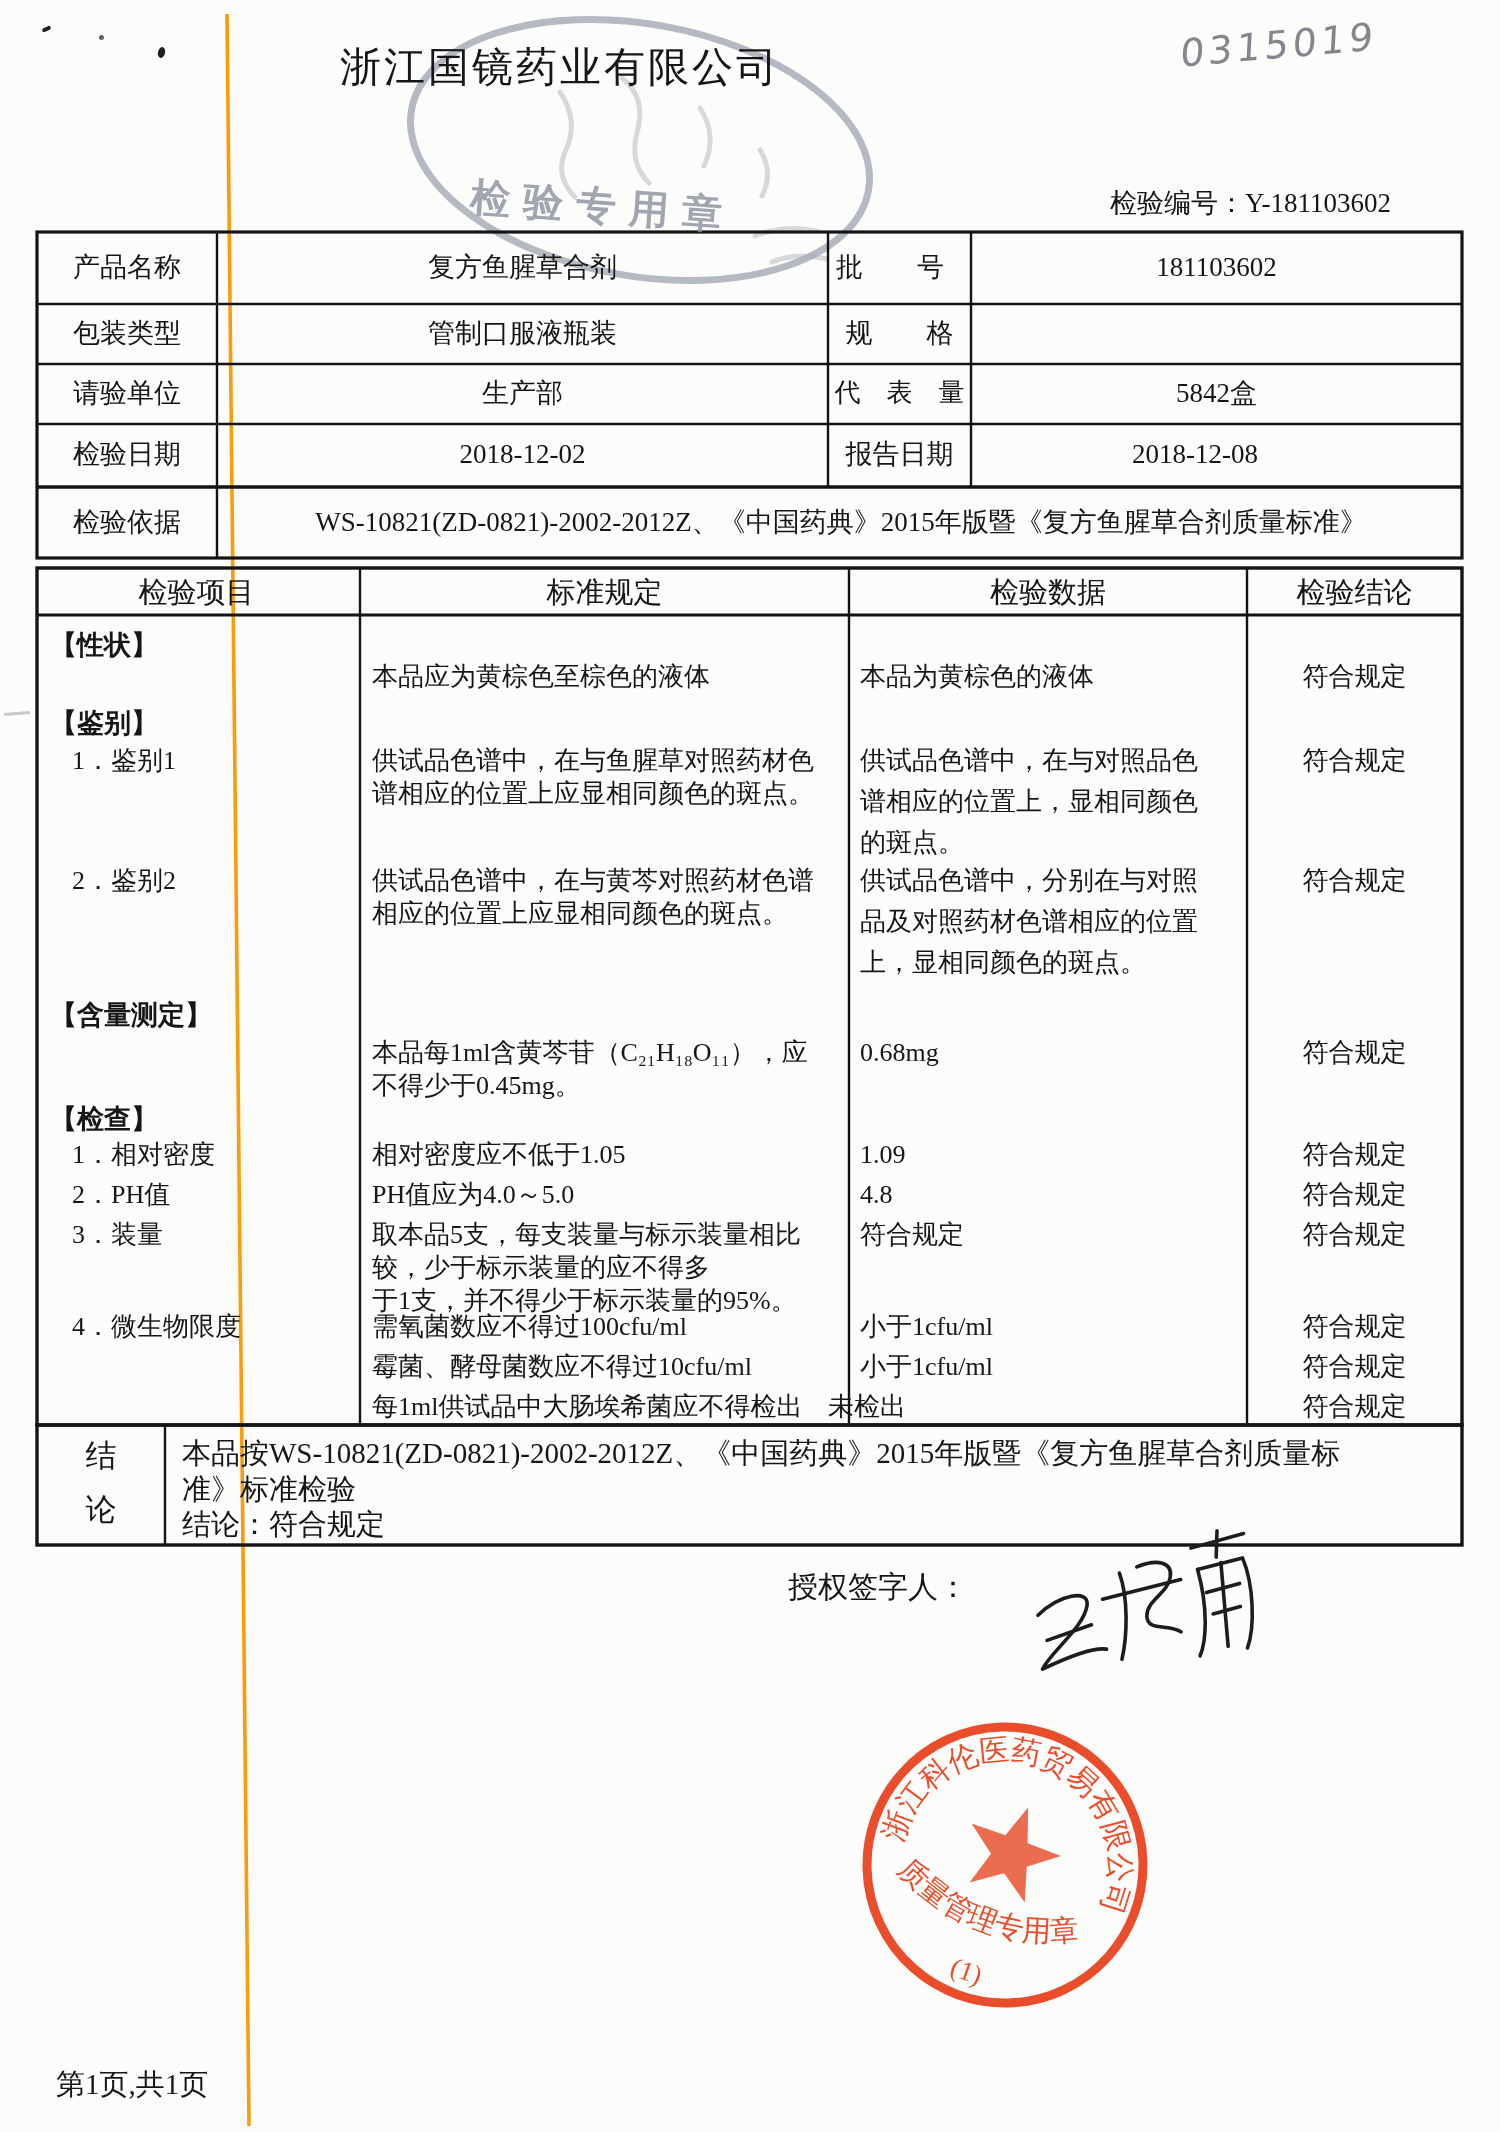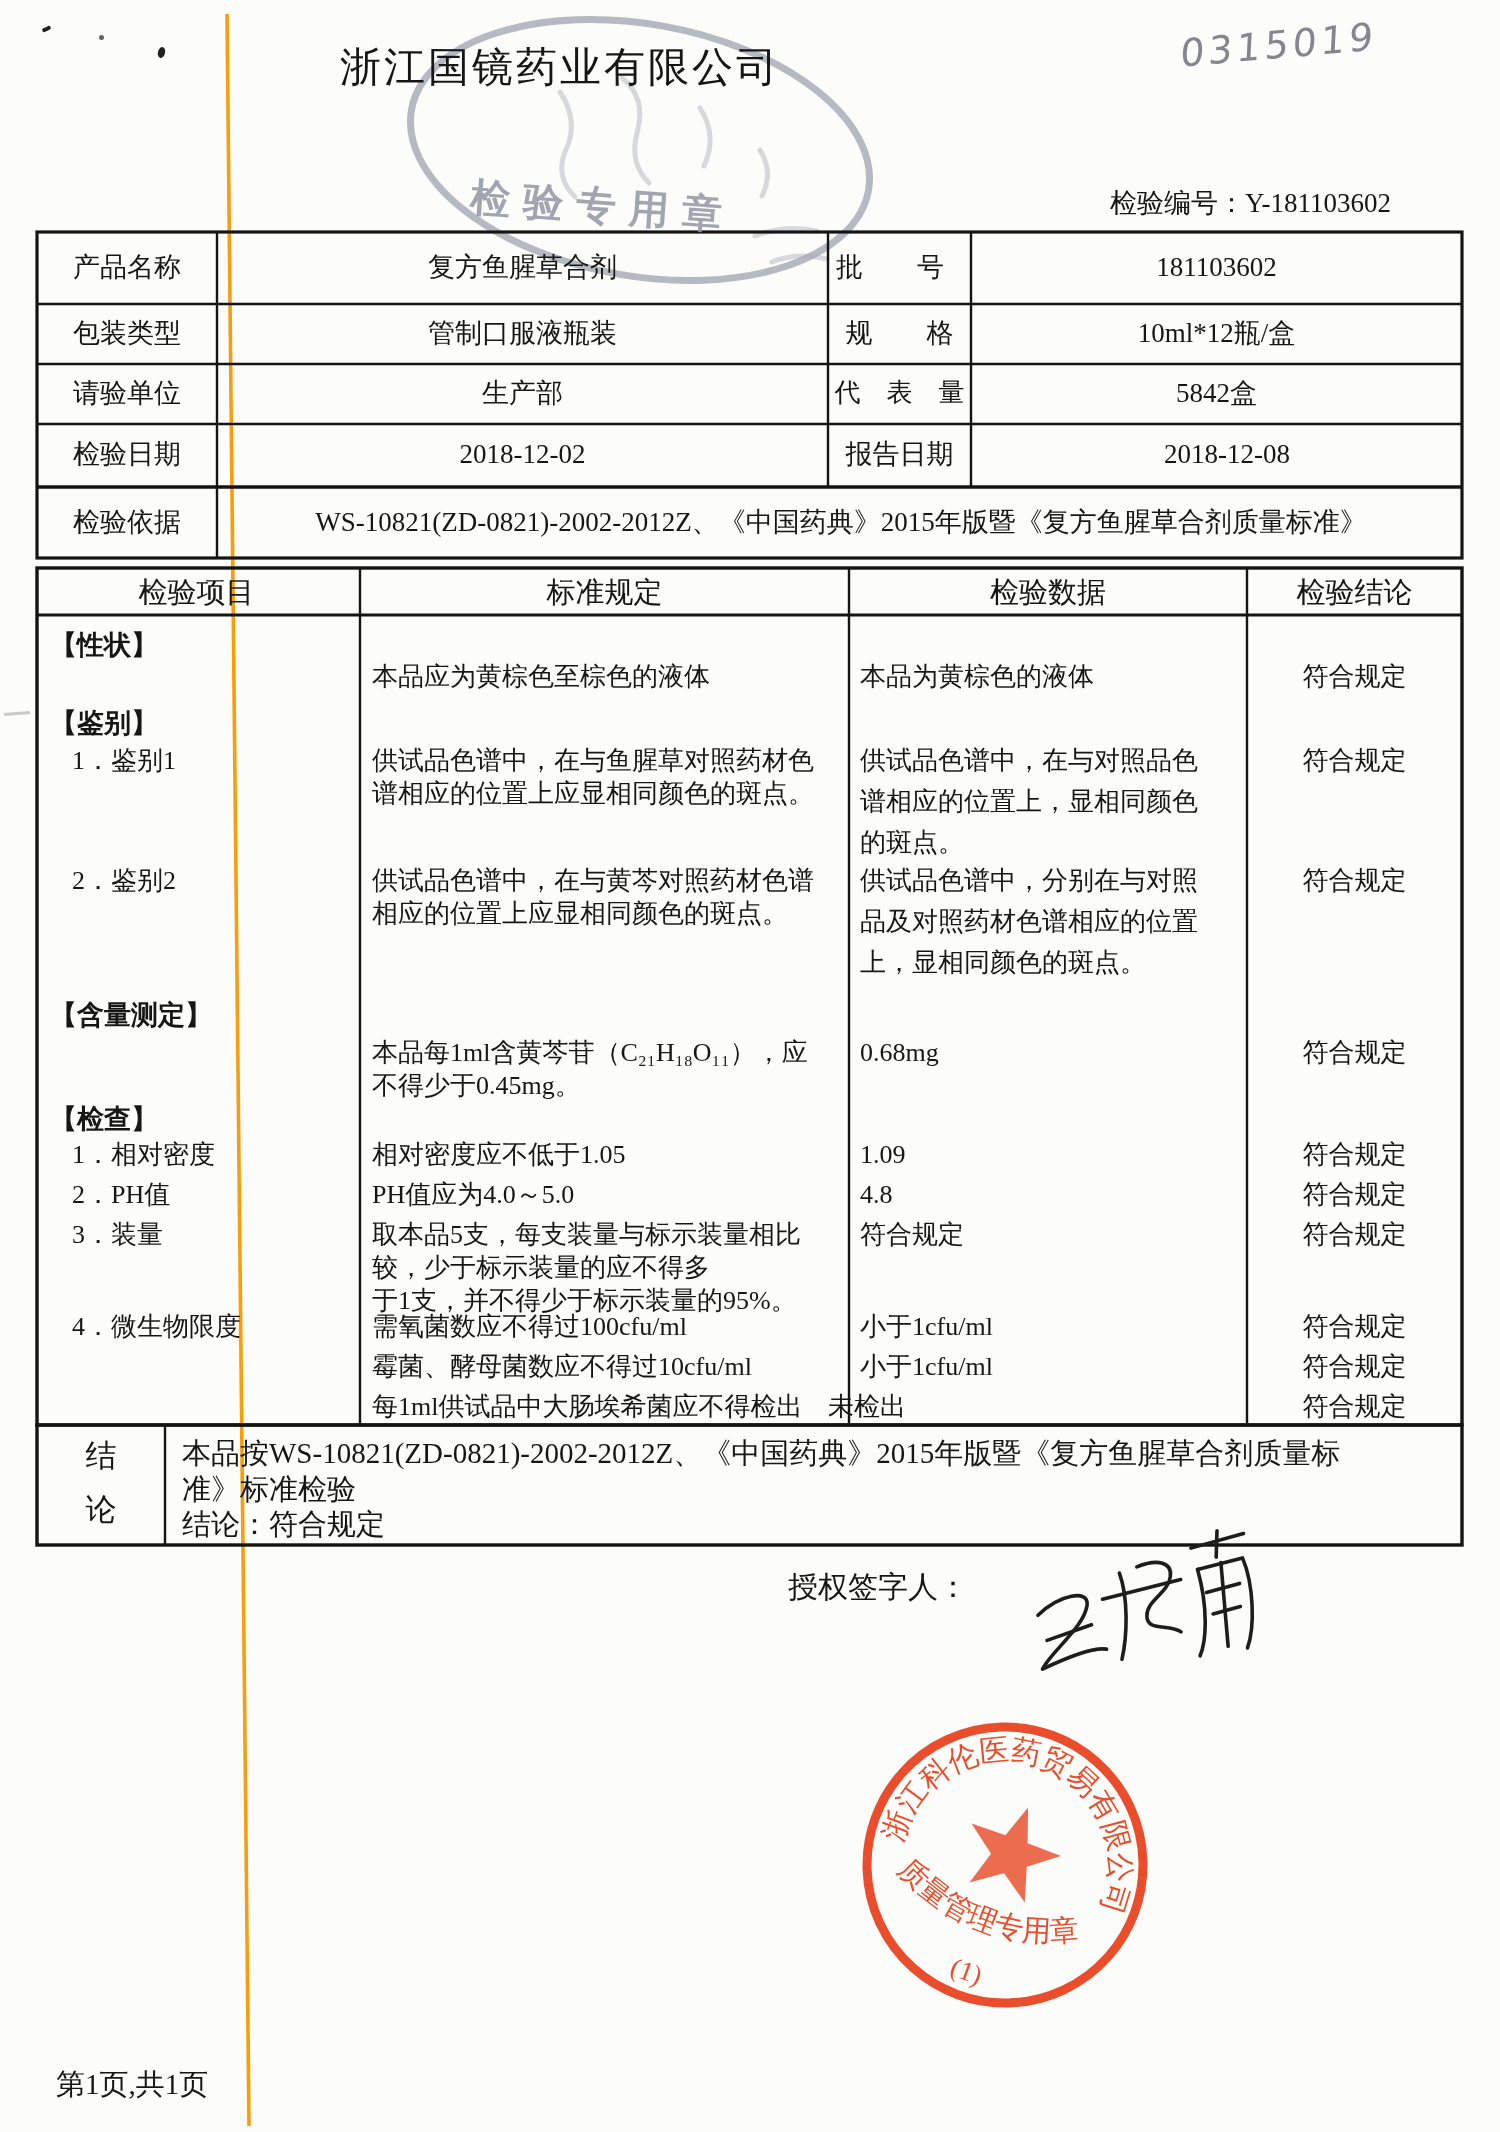--- a/index.html
+++ b/index.html
@@ -110,31 +110,30 @@
   <div class="t ovaltext" style="left:470px;top:184px;font-size:40px;">检验专用章</div>
 
   <div class="t c" style="left:37px;top:252px;width:180px;font-size:27px;">产品名称</div>
   <div class="t c" style="left:217px;top:252px;width:611px;font-size:27px;">复方鱼腥草合剂</div>
   <div class="t c" style="left:828px;top:252px;width:124px;font-size:27px;">批　　号</div>
   <div class="t c" style="left:971px;top:252px;width:491px;font-size:27px;">181103602</div>
 
   <div class="t c" style="left:37px;top:318px;width:180px;font-size:27px;">包装类型</div>
   <div class="t c" style="left:217px;top:318px;width:611px;font-size:27px;">管制口服液瓶装</div>
   <div class="t c" style="left:828px;top:318px;width:143px;font-size:27px;">规　　格</div>
-  <div class="t c" style="left:971px;top:318px;width:491px;font-size:27px;">10ml*12瓶/盒</div>
 
   <div class="t c" style="left:37px;top:378px;width:180px;font-size:27px;">请验单位</div>
   <div class="t c" style="left:217px;top:378px;width:611px;font-size:27px;">生产部</div>
   <div class="t c" style="left:828px;top:378px;width:143px;font-size:26px;">代　表　量</div>
   <div class="t c" style="left:971px;top:378px;width:491px;font-size:27px;">5842盒</div>
 
   <div class="t c" style="left:37px;top:439px;width:180px;font-size:27px;">检验日期</div>
   <div class="t c" style="left:217px;top:439px;width:611px;font-size:27px;">2018-12-02</div>
   <div class="t c" style="left:828px;top:439px;width:143px;font-size:27px;">报告日期</div>
-  <div class="t c" style="left:972px;top:439px;width:510px;font-size:27px;">2018-12-08</div>
+  <div class="t c" style="left:940px;top:439px;width:510px;font-size:27px;">2018-12-08</div>
 
   <div class="t c" style="left:37px;top:507px;width:180px;font-size:27px;">检验依据</div>
   <div class="t c" style="left:230px;top:507px;width:1222px;font-size:27px;">WS-10821(ZD-0821)-2002-2012Z、《中国药典》2015年版暨《复方鱼腥草合剂质量标准》</div>
 
   <div class="t c" style="left:37px;top:576px;width:319px;font-size:29px;">检验项目</div>
   <div class="t c" style="left:360px;top:576px;width:489px;font-size:29px;">标准规定</div>
   <div class="t c" style="left:849px;top:576px;width:398px;font-size:29px;">检验数据</div>
   <div class="t c" style="left:1247px;top:576px;width:215px;font-size:29px;">检验结论</div>
 
   <div class="t sec" style="left:50px;top:630px;font-size:27px;">【性状】</div>

